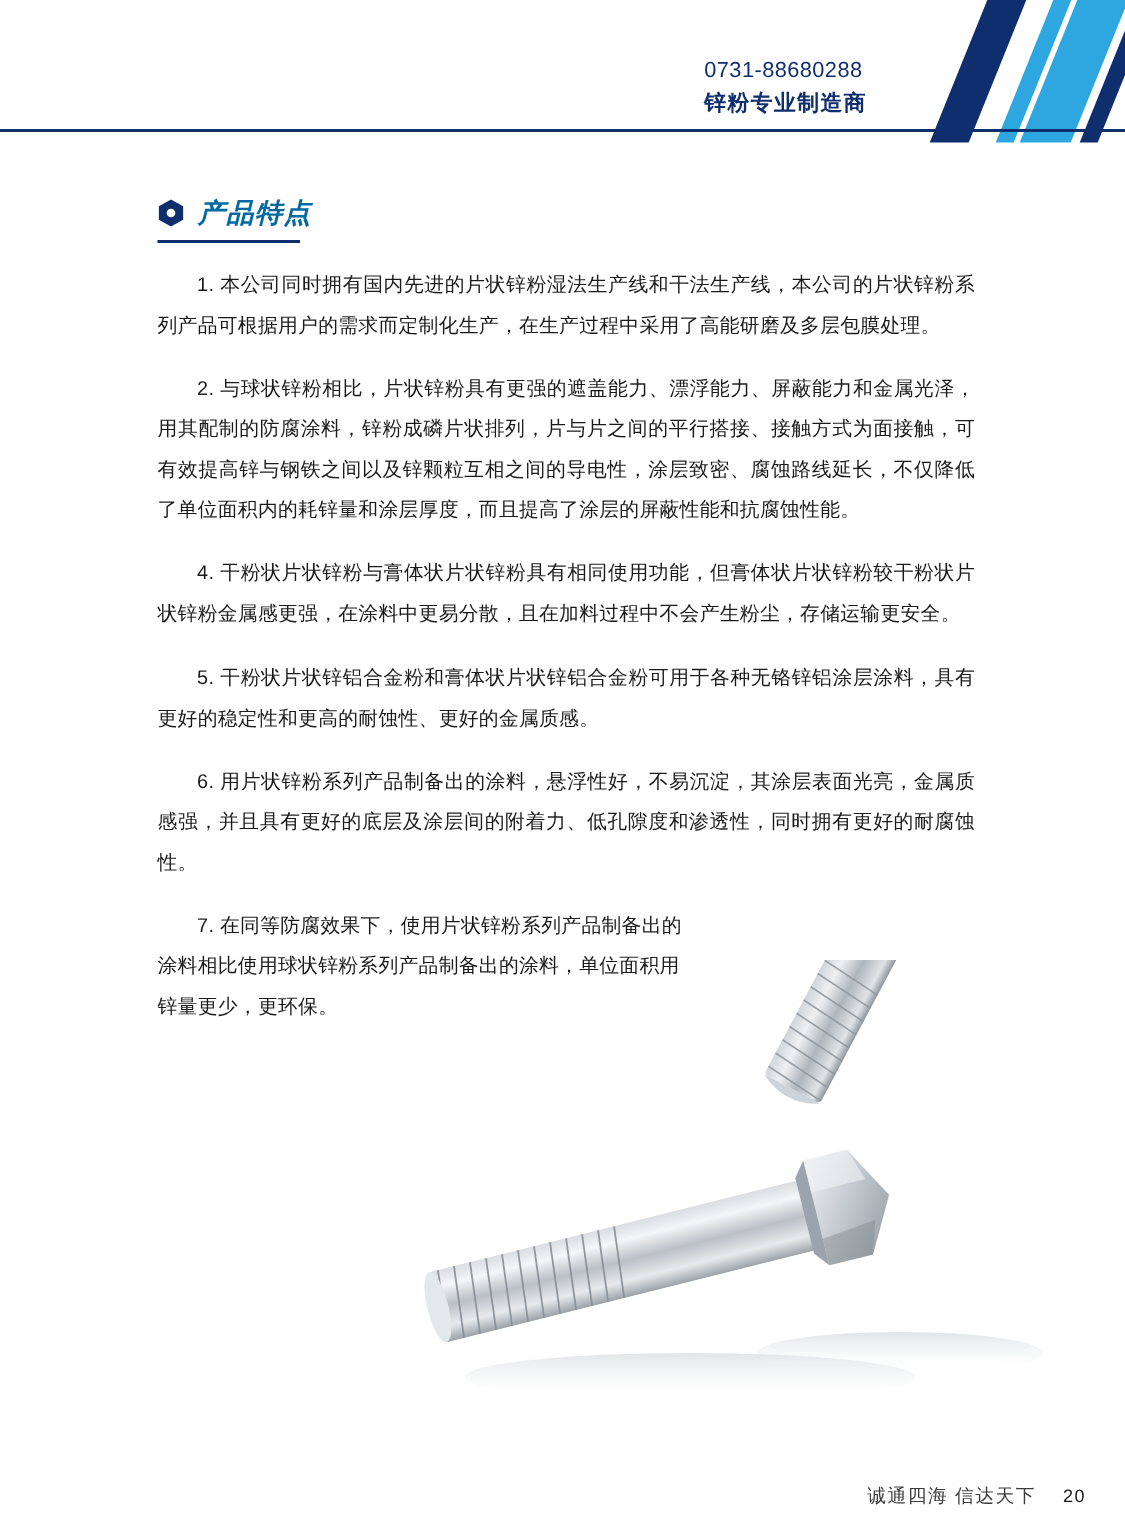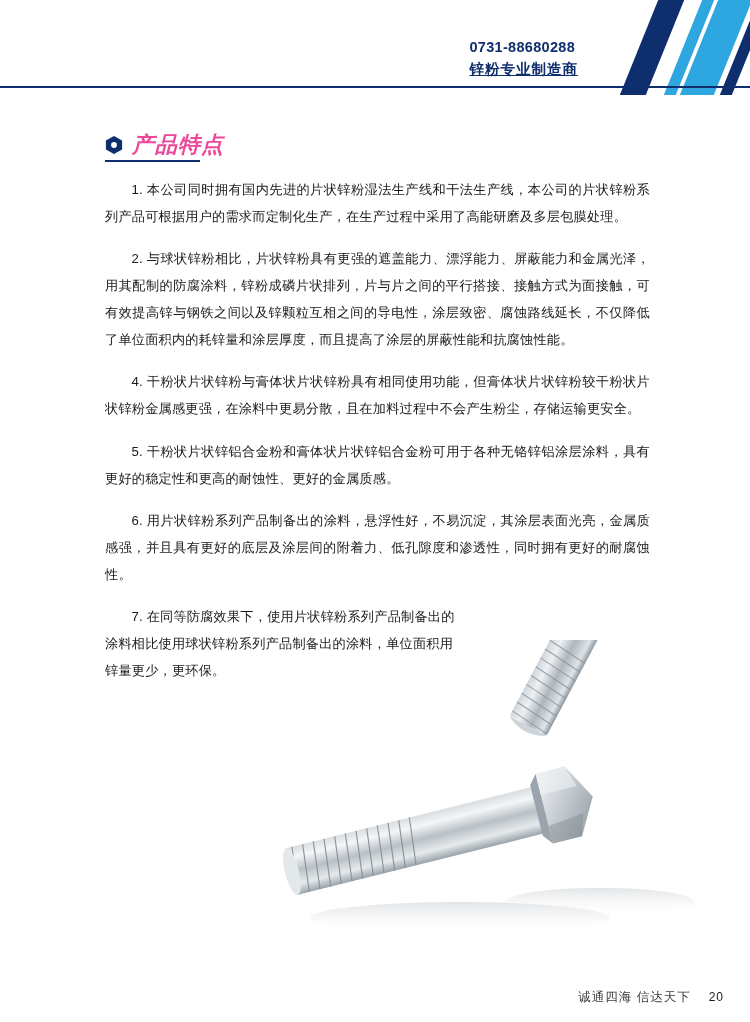--- a/index.html
+++ b/index.html
@@ -45,28 +45,27 @@
   .header-contact {
     position: absolute;
     top: 36px;
     right: 172px;
     text-align: left;
     color: #0e2e6d;
     line-height: 1.55;
   }
   .header-phone {
     font-size: 14.5px;
-    font-weight: bold;
+    font-weight: normal;
     letter-spacing: 0.3px;
   }
   .header-slogan {
     font-size: 14.5px;
     font-weight: bold;
     letter-spacing: 1px;
-    text-decoration: underline;
   }
   .header-rule {
     position: absolute;
     top: 86px;
     left: 0;
     width: 750px;
     height: 2px;
     background: #0e2e6d;
   }
 
@@ -78,24 +77,24 @@
     display: flex;
     align-items: center;
     gap: 9px;
   }
   .hex-icon {
     width: 18px;
     height: 20px;
     display: block;
   }
   .section-title-text {
-    font-size: 22px;
+    font-size: 18px;
     font-weight: bold;
     font-style: italic;
-    color: #ec4899;
+    color: #0369a1;
     letter-spacing: 1px;
     text-align: center;
   }
   .title-underline {
     position: absolute;
     top: 160px;
     left: 105px;
     width: 95px;
     height: 2px;
     background: #0e2e6d;

